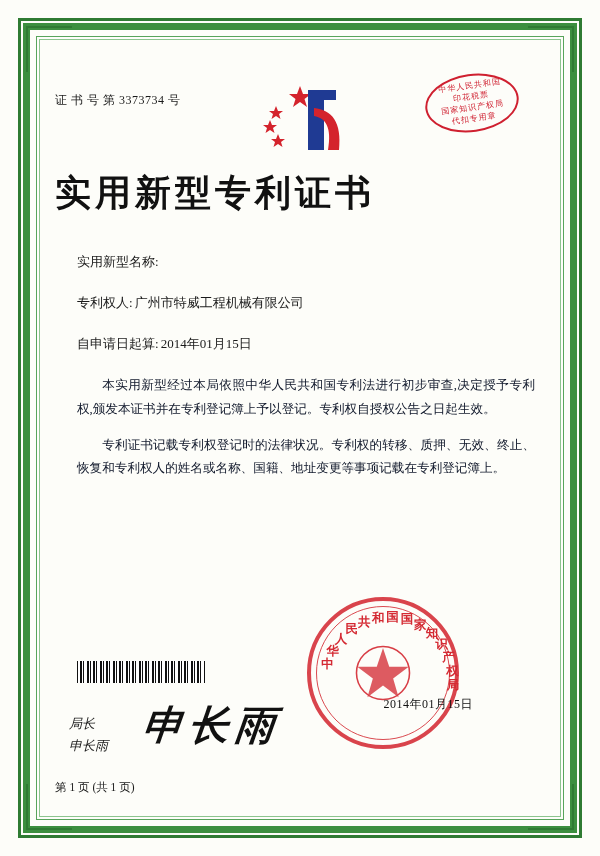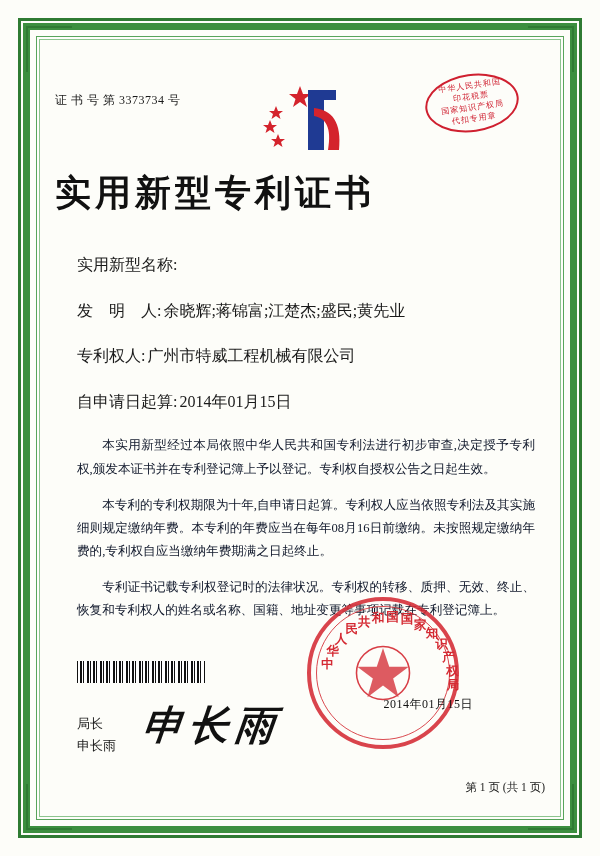--- a/index.html
+++ b/index.html
@@ -110,21 +110,21 @@
     font-family: "Liberation Serif", serif;
   }
 
   .fields {
     margin-top: 34px;
     padding-left: 22px;
   }
   .field-row {
     display: flex;
     align-items: center;
-    font-size: 16px;
+    font-size: 13px;
     color: #1a1a1a;
     margin-bottom: 20px;
     line-height: 1.6;
   }
   .field-label {
     white-space: pre;
     flex: 0 0 auto;
   }
   .field-value {
     margin-left: 2px;
@@ -155,46 +155,47 @@
         to right,
         #111 0px, #111 1px, #fff 1px, #fff 3px,
         #111 3px, #111 5px, #fff 5px, #fff 6px,
         #111 6px, #111 7px, #fff 7px, #fff 10px,
         #111 10px, #111 12px, #fff 12px, #fff 13px
       );
   }
 
   .signature-block {
     position: absolute;
-    left: 22px;
+    left: 14px;
     bottom: 45px;
     font-size: 13px;
     color: #1a1a1a;
     line-height: 1.65;
+    font-style: italic;
   }
 
   .handwriting {
     position: absolute;
     left: 88px;
     bottom: 48px;
     font-size: 40px;
     font-family: "DejaVu Serif", serif;
     font-style: italic;
     font-weight: bold;
     color: #111;
     letter-spacing: 6px;
     transform: skewX(-6deg);
   }
 
   .page-footer {
     position: absolute;
     left: 0;
     right: 0;
     bottom: 6px;
-    text-align: right;
+    text-align: left;
     font-size: 11.5px;
     color: #1a1a1a;
   }
 
   
   .seal-top {
     position: absolute;
     right: 26px;
     top: 14px;
     width: 94px;
@@ -316,36 +317,31 @@
 
     <div class="cert-number">证 书 号 第 3373734 号</div>
 
     <div class="title">实用新型专利证书</div>
 
     <div class="fields">
       <div class="field-row">
         <span class="field-label">实用新型名称:</span>
       </div>
       <div class="field-row">
-        <span class="field-label">发　明　人:</span>
-        <span class="field-value">余晓辉;蒋锦富;江楚杰;盛民;黄先业</span>
-      </div>
-      <div class="field-row">
         <span class="field-label">专利权人:</span>
         <span class="field-value">广州市特威工程机械有限公司</span>
       </div>
       <div class="field-row">
         <span class="field-label">自申请日起算:</span>
         <span class="field-value">2014年01月15日</span>
       </div>
     </div>
 
     <div class="paragraphs">
       <p class="para">本实用新型经过本局依照中华人民共和国专利法进行初步审查,决定授予专利权,颁发本证书并在专利登记簿上予以登记。专利权自授权公告之日起生效。</p>
-      <p class="para">本专利的专利权期限为十年,自申请日起算。专利权人应当依照专利法及其实施细则规定缴纳年费。本专利的年费应当在每年08月16日前缴纳。未按照规定缴纳年费的,专利权自应当缴纳年费期满之日起终止。</p>
       <p class="para">专利证书记载专利权登记时的法律状况。专利权的转移、质押、无效、终止、恢复和专利权人的姓名或名称、国籍、地址变更等事项记载在专利登记簿上。</p>
     </div>
 
     <div class="barcode"></div>
 
     <div class="signature-block">
       <div>局长</div>
       <div>申长雨</div>
     </div>
 

